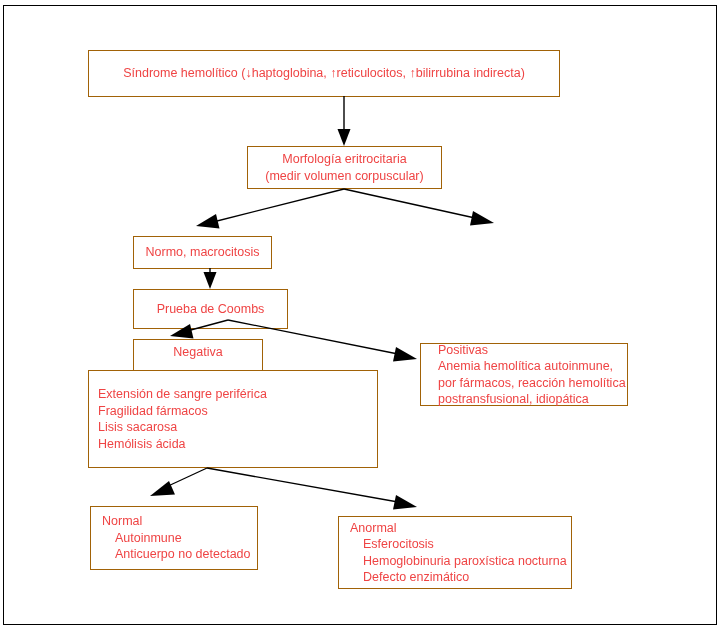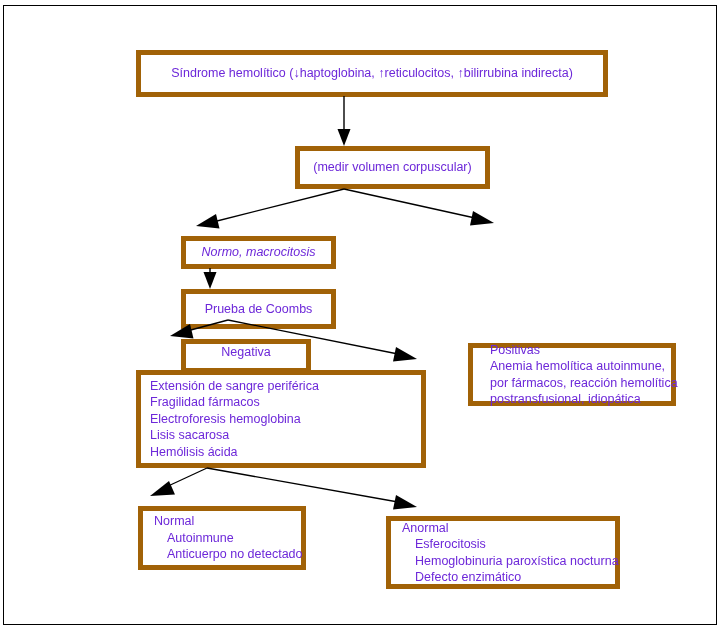--- a/index.html
+++ b/index.html
@@ -28,27 +28,26 @@
   svg.connectors {
     position: absolute;
     left: 0;
     top: 0;
     width: 722px;
     height: 641px;
     pointer-events: none;
   }
   .node {
     position: absolute;
-    border: 5px solid #a16207;
+    border: 1px solid #a16207;
     box-sizing: border-box;
     background: #ffffff;
     font-size: 12.5px;
     line-height: 16.5px;
-    color: #6d28d9;
-    margin-left: 48px;
+    color: #ef4444;
   }
   .node.center {
     display: flex;
     flex-direction: column;
     align-items: center;
     justify-content: center;
     text-align: center;
   }
   .node.left {
     display: flex;
@@ -124,24 +123,25 @@
     </g>
   </svg>
 
   <div class="node center" id="node-sindrome" style="left:88px; top:50px; width:472px; height:47px;">
     <div class="line">
       <span>Síndrome hemolítico (</span><span class="arrowglyph">↓</span><span>haptoglobina, </span><span class="arrowglyph">↑</span><span>reticulocitos, </span><span class="arrowglyph">↑</span><span>bilirrubina indirecta)</span>
     </div>
   </div>
 
   <div class="node center" id="node-morfologia" style="left:247px; top:146px; width:195px; height:43px;">
+    <div class="line">Morfología eritrocitaria</div>
     <div class="line">(medir volumen corpuscular)</div>
   </div>
 
-  <div class="node center" id="node-normo" style="left:133px; top:236px; width:155px; height:33px;font-style:italic;">
+  <div class="node center" id="node-normo" style="left:133px; top:236px; width:139px; height:33px;">
     <div class="line">Normo, macrocitosis</div>
   </div>
 
 
   <div class="node center" id="node-coombs" style="left:133px; top:289px; width:155px; height:40px;">
     <div class="line">Prueba de Coombs</div>
   </div>
 
   <div class="node center" id="node-negativa" style="left:133px; top:339px; width:130px; height:34px;">
     <div class="line" style="position:relative; top:-4px;">Negativa</div>
@@ -150,21 +150,20 @@
   <div class="node left" id="node-positivas" style="left:420px; top:343px; width:208px; height:63px; padding-left:17px;">
     <div class="line">Positivas</div>
     <div class="line">Anemia hemolítica autoinmune,</div>
     <div class="line">por fármacos, reacción hemolítica</div>
     <div class="line">postransfusional, idiopática</div>
   </div>
 
   <div class="node left" id="node-pruebas-list" style="left:88px; top:370px; width:290px; height:98px; ">
     <div class="line">Extensión de sangre periférica</div>
     <div class="line">Fragilidad fármacos</div>
-    <div class="line">Electroforesis hemoglobina</div>
     <div class="line">Lisis sacarosa</div>
     <div class="line">Hemólisis ácida</div>
   </div>
 
   <div class="node left" id="node-anormal" style="left:338px; top:516px; width:234px; height:73px; padding-left:11px;">
     <div class="line">Anormal</div>
     <div class="line indent">Esferocitosis</div>
     <div class="line indent">Hemoglobinuria paroxística nocturna</div>
     <div class="line indent">Defecto enzimático</div>
   </div>

